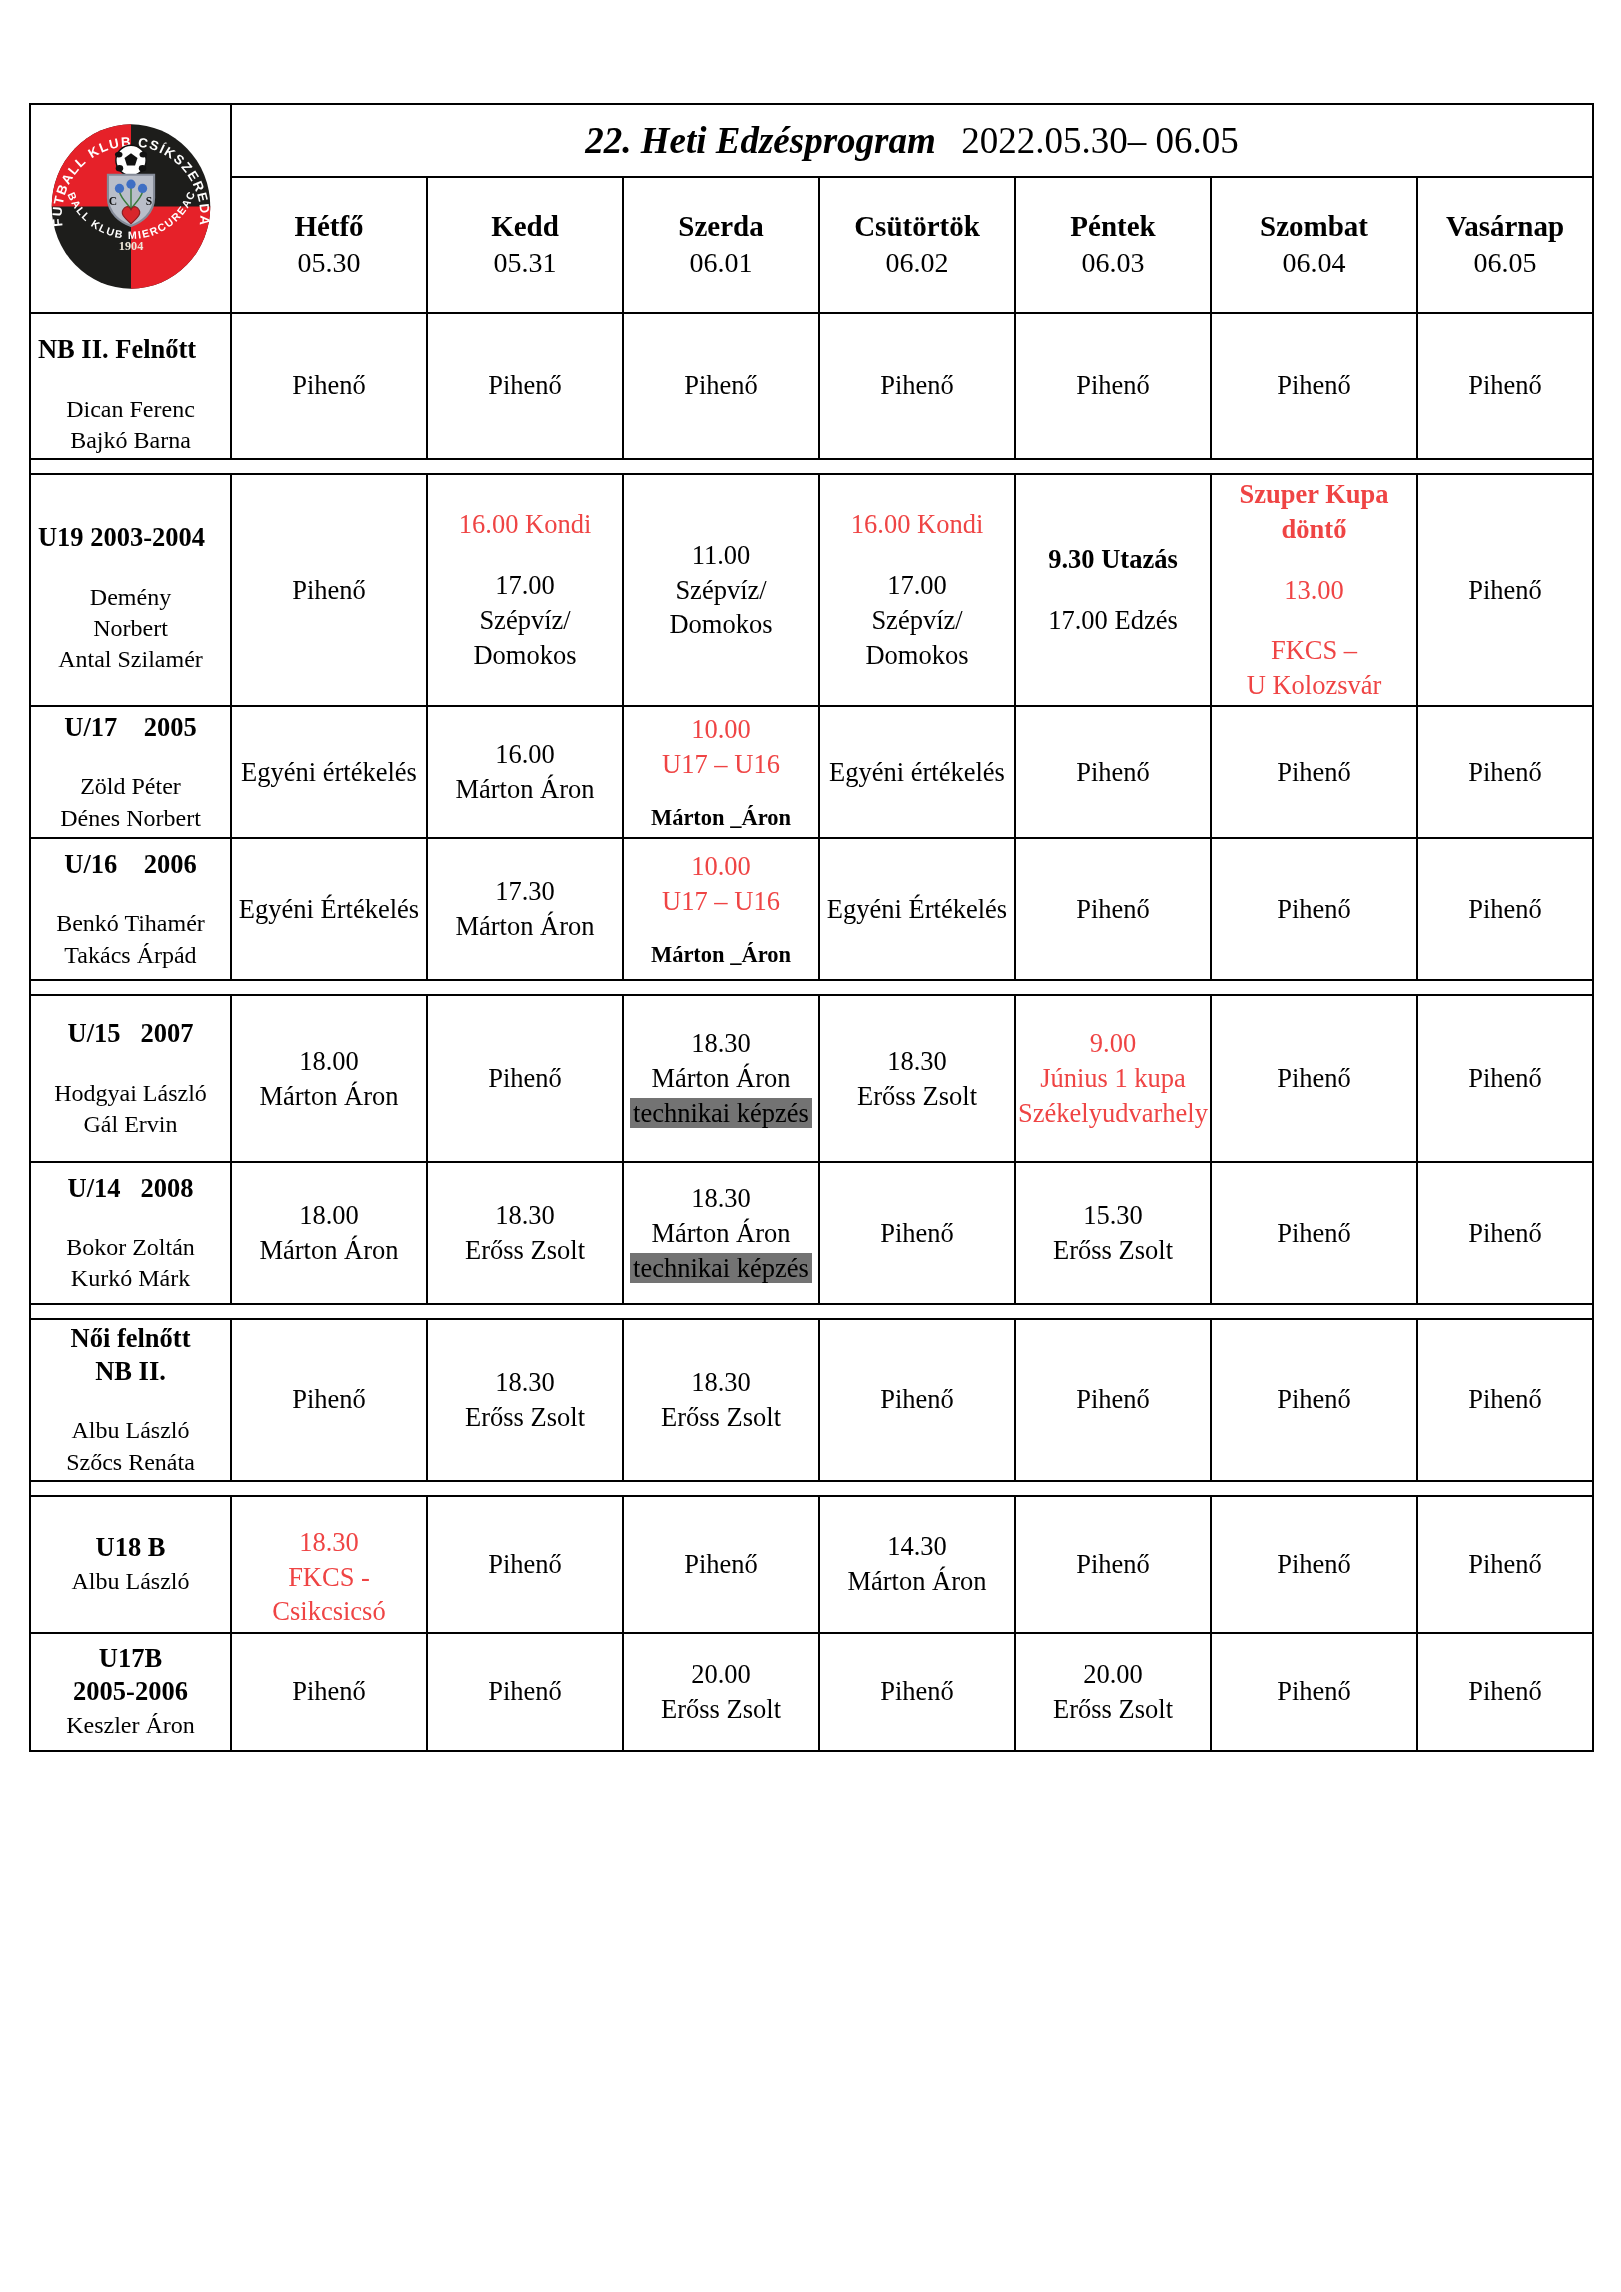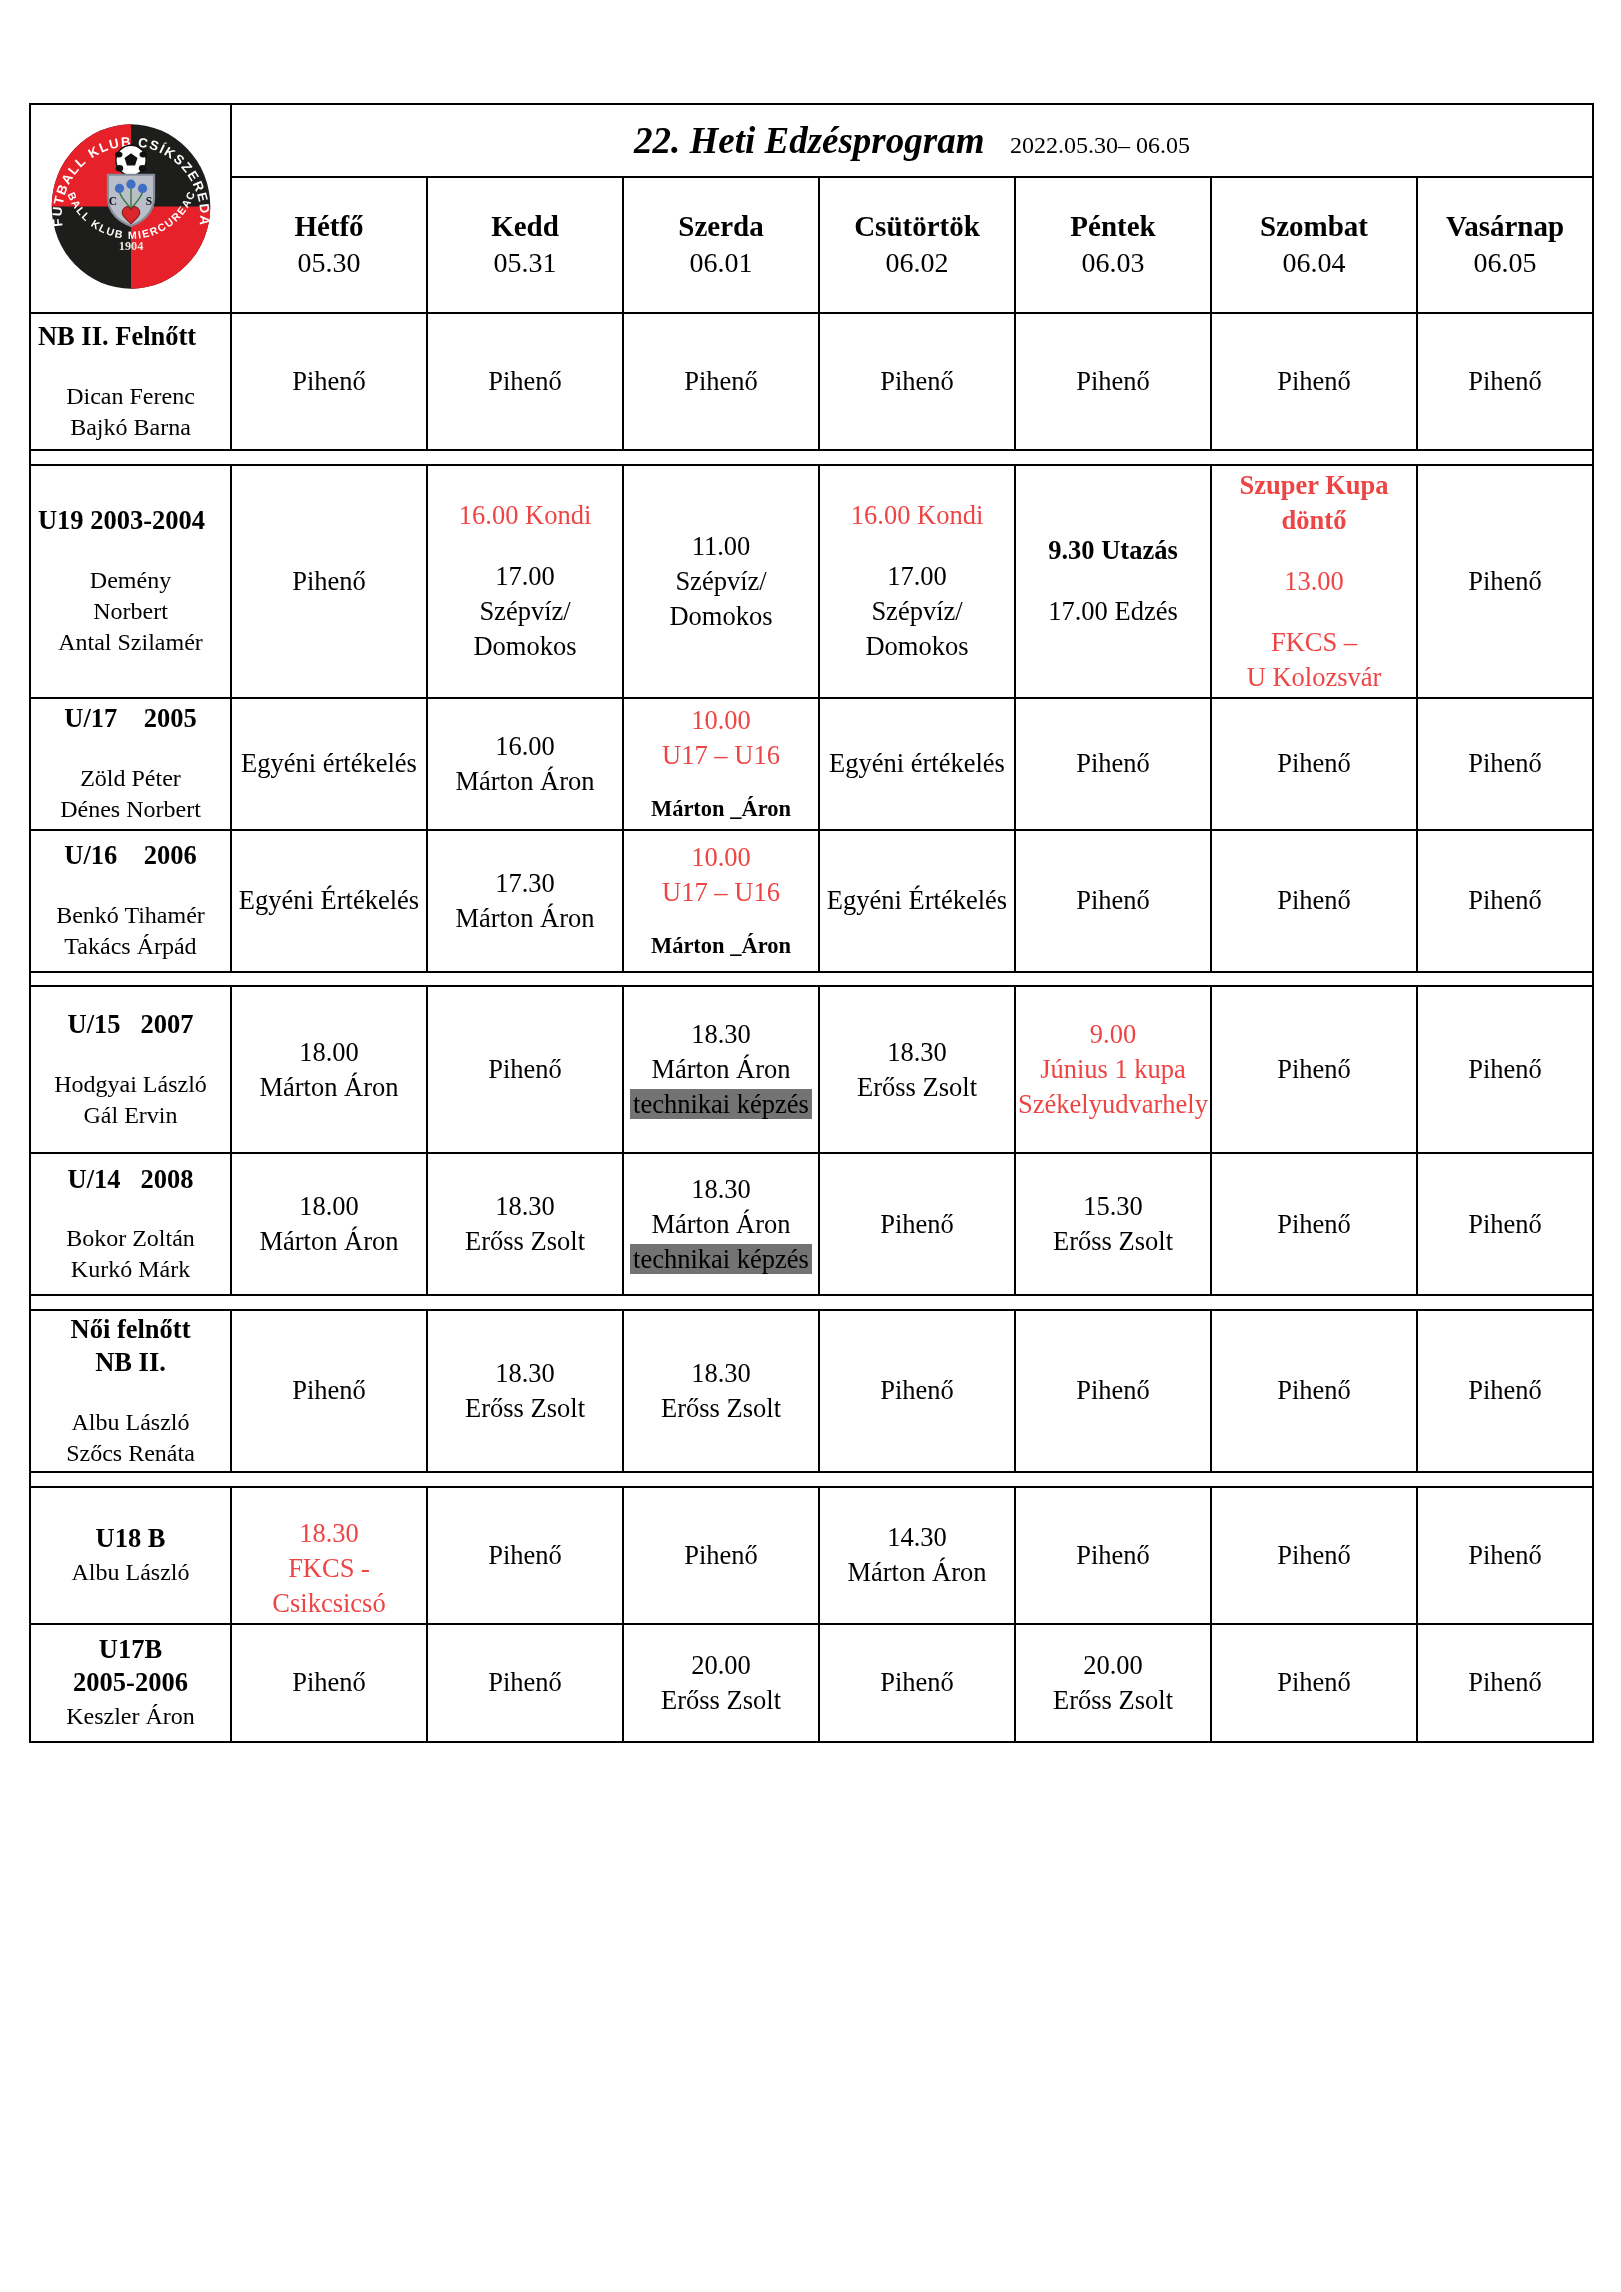--- a/index.html
+++ b/index.html
@@ -3,27 +3,27 @@
 <meta charset="utf-8">
 <style>
   html,body{margin:0;padding:0;background:#ffffff;}
   body{width:1621px;height:2293px;font-family:"Liberation Serif","DejaVu Serif",serif;color:#000;}
   .sheet{position:relative;width:1621px;height:2293px;background:#fff;overflow:hidden;}
   table.sched{border-collapse:collapse;table-layout:fixed;margin:103px 0 0 29px;width:1563px;border:2.9px solid #000;}
   table.sched td{border:2px solid #000;text-align:center;vertical-align:middle;padding:2px;overflow:hidden;}
   td.logo-cell{vertical-align:middle;padding:3.9px;}
   td.title-cell{height:67px;vertical-align:middle;}
   .title-main{font-size:37px;font-weight:bold;font-style:italic;}
-  .title-date{font-size:24px;margin-left:21.6px;}
+  .title-date{font-size:37px;margin-left:21.6px;}
   td.day-cell{height:130px;vertical-align:top;padding-top:15.7px;}
   .day-name{font-size:29px;font-weight:bold;line-height:1.25;}
   .day-date{font-size:28px;line-height:1.35;}
   td.team-cell{vertical-align:top;padding-top:5.9px;}
   .team-title{font-weight:bold;font-size:26.5px;line-height:1.25;white-space:pre-wrap;}
-  .team-title.left{text-align:left;padding-left:4.9px;}
+  .team-title.left{text-align:left;padding-left:4.9px;margin-top:17px;}
   .coaches{font-size:24px;line-height:1.3;}
   .coaches.cgap{margin-top:27.4px;}
   .coaches.csm{margin-top:2px;}
   td.day-data{font-size:26.5px;line-height:1.3;}
   .ln{line-height:1.32;}
   .ln.gap{margin-top:26px;}
   .ln.red{color:#ef4444;}
   .ln.bold{font-weight:bold;}
   .ln.sm{font-size:22.5px;margin-top:21.6px;}
   .ln .hl{background:#737373;padding:0 2.9px;}

